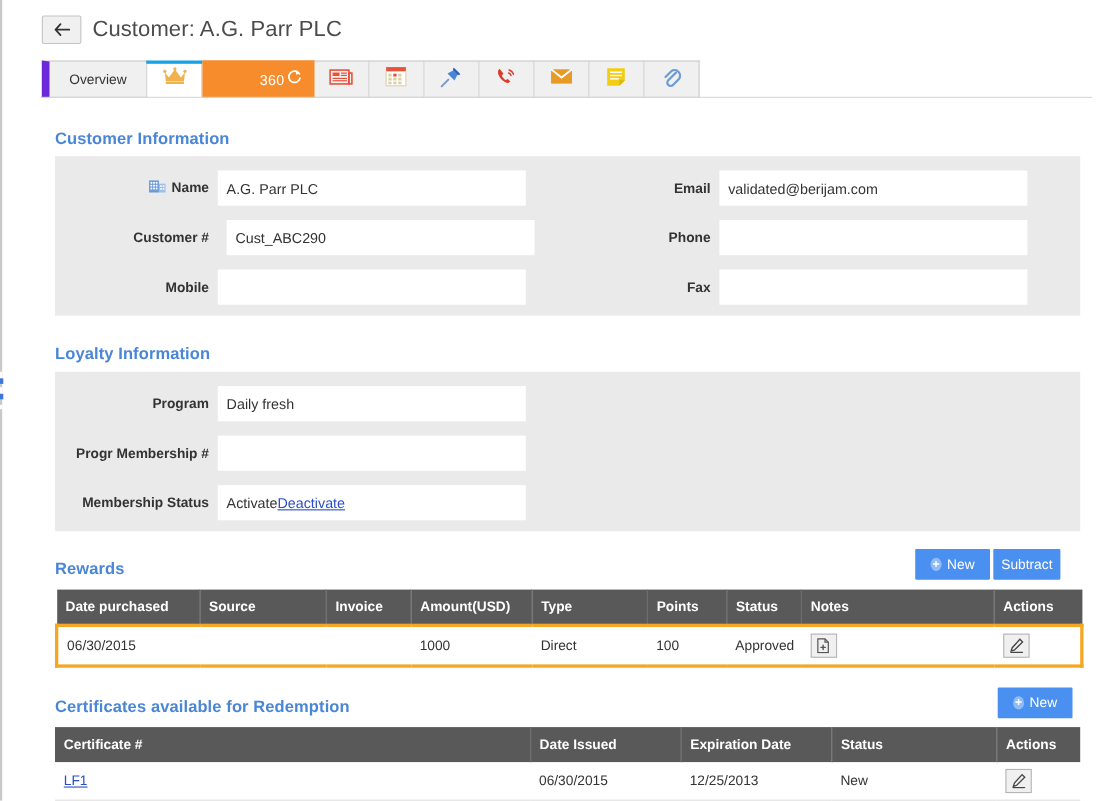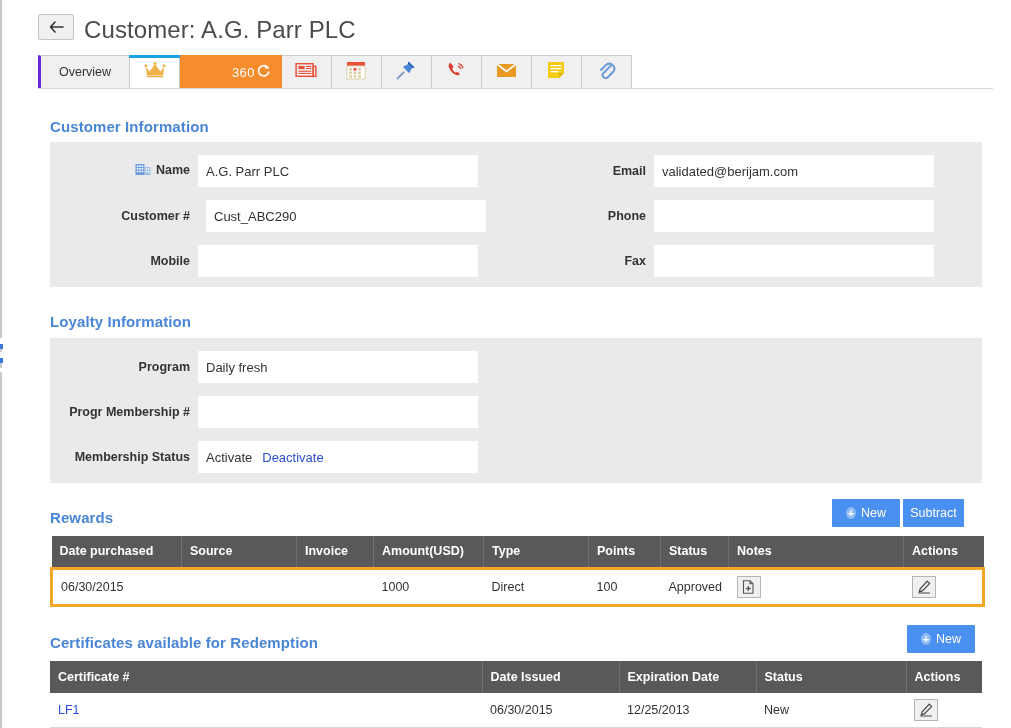--- a/index.html
+++ b/index.html
@@ -26,33 +26,33 @@
   
   .header { position:absolute; left:0; top:0; width:1011px; height:46px; }
   .back-btn {
     position:absolute; left:38px; top:14px; width:36px; height:26px;
     background:#f0f0f0; border:1px solid #c4c4c4; border-radius:2px;
     display:flex; align-items:center; justify-content:center;
     cursor:pointer; color:#333; font-size:15px; line-height:1;
   }
   .page-title {
     position:absolute; left:84px; top:16px;
-    font-size:24px; color:#4b4b4b; font-weight:400; letter-spacing:0.1px;
+    font-size:20px; color:#4b4b4b; font-weight:400; letter-spacing:0.1px;
     white-space:nowrap;
   }
 
   
   .tabbar { position:absolute; left:38px; top:55px; height:34px; display:flex; }
   .tab {
     height:34px; min-width:50px;
     background:#f0f0f0; border:1px solid #ccc; border-left:none;
     display:flex; align-items:center; justify-content:center;
     cursor:pointer; position:relative; padding:0 10px;
   }
-  .tab:first-child { border-left:3px solid #6d28d9; }
+  .tab:first-child { border-left:7px solid #6d28d9; }
   .tab.text-tab { padding:0 18px; font-size:12.5px; color:#333; font-weight:400; }
   .tab.active {
     background:#ffffff; border-top:none; border-bottom:1px solid #fff;
   }
   .tab.active::before {
     content:""; position:absolute; left:-1px; right:-1px; top:0; height:3px; background:#17a3e8;
   }
   .tab.orange { background:#f68c2c; border-color:#f68c2c; color:#fff; min-width:72px; }
   .tab-360-txt { font-size:13px; font-weight:400; letter-spacing:0.3px;margin-left:42px; }
 
@@ -69,21 +69,21 @@
     font-size:12.5px; font-weight:bold; color:#333; text-align:right;
     white-space:nowrap;
   }
   .finput {
     background:#ffffff; border:none; height:32px;
     font-size:13px; color:#333; display:flex; align-items:center;
     padding-left:8px; font-family:"Liberation Sans", sans-serif;
   }
   .bld-icon { display:inline-block; vertical-align:middle; margin-right:5px; }
 
-  .link { color:#2a4ecb; cursor:pointer; }
+  .link { color:#2a4ecb; text-decoration:underline; cursor:pointer; }
 
   
   .btn-blue {
     background:#4a90f0; color:#fff; border:none; height:28px;
     font-size:12.5px; font-family:"Liberation Sans", sans-serif;
     display:flex; align-items:center; justify-content:center; gap:5px;
     cursor:pointer; padding:0 14px; border-radius:1px;
   }
   .plus-circ {
     width:12px; height:12px; border-radius:50%;
@@ -307,21 +307,21 @@
     <div class="finput" style="width:280px; margin-left:8px;">Daily fresh</div>
   </div>
 
   <div class="frow" style="left:62px; top:396px;">
     <span class="flabel" style="width:128px;">Progr Membership #</span>
     <div class="finput" style="width:280px; margin-left:8px;"></div>
   </div>
 
   <div class="frow" style="left:62px; top:441px;">
     <span class="flabel" style="width:128px;">Membership Status</span>
-    <div class="finput" style="width:280px; margin-left:8px; gap:10px;">
+    <div class="finput" style="width:280px; margin-left:8px; ">
       <span>Activate</span>
       <span class="link">Deactivate</span>
     </div>
   </div>
 
 
 
   <div class="section-title" style="left:50px; top:509px;">Rewards</div>
 
   <div class="btn-blue" style="position:absolute; left:832px; top:499px; width:68px;">

